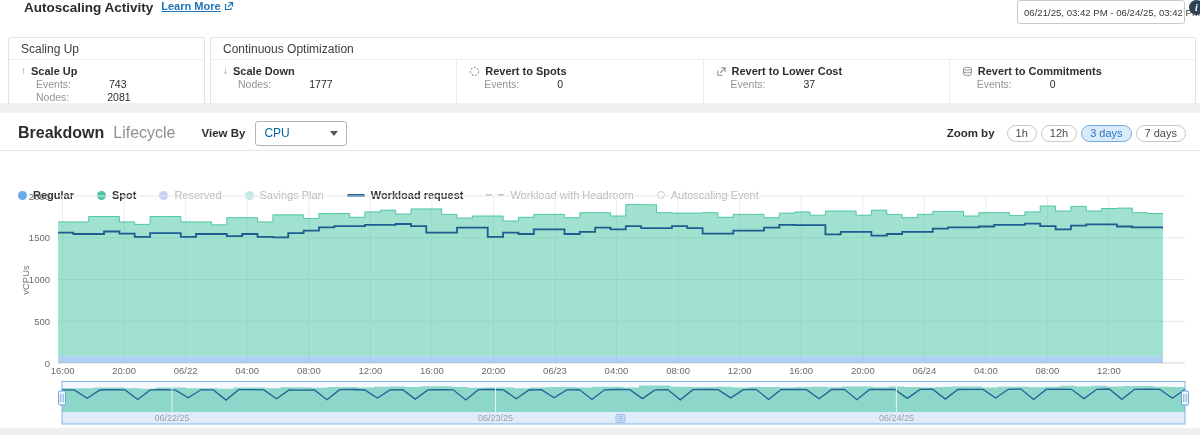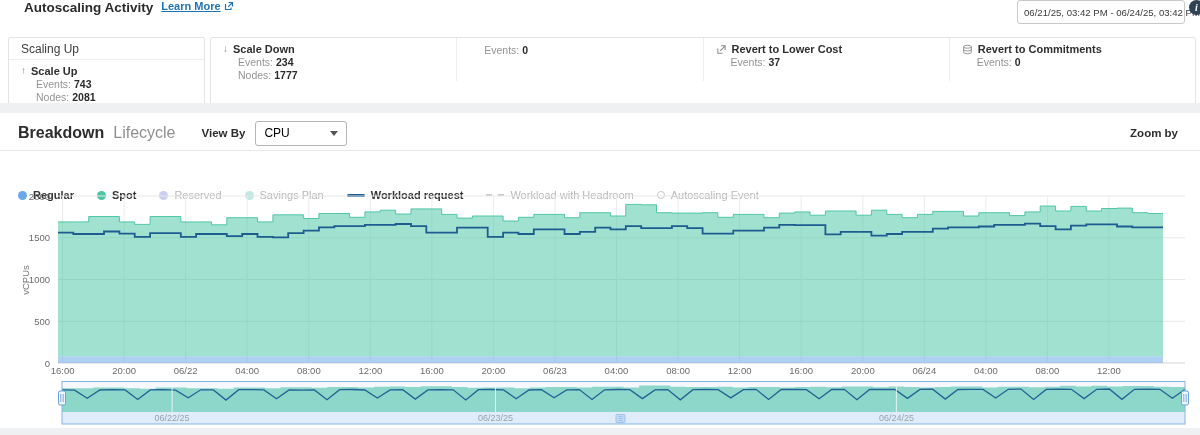--- a/index.html
+++ b/index.html
@@ -29,36 +29,36 @@
     border-bottom:1px solid #ededed; }
   .card-b { display:flex; height:43px; }
   .ci { padding:5px 12px 0; flex:1; }
   .ci + .ci { border-left:1px solid #ededed; }
   .ci-h { display:flex; align-items:center; gap:5px; }
   .cicon { color:#8a8a8a; font-size:10px; line-height:10px; display:flex; align-items:center; }
   .ci-l { font-size:11px; font-weight:bold; color:#2f2f2f; }
   .ci-s { margin-left:15px; margin-top:1px; }
   .st { font-size:10.5px; line-height:13px; }
   .st-l { color:#949494;text-align:right; }
-  .st-v { color:#2b2b2b; font-weight:bold; }
+  .st-v { color:#2b2b2b; font-weight:normal;margin-left:35px; }
 
   .gap1 { position:absolute; top:103px; left:0; width:1200px; height:10px; background:#eff0f1; }
   .gap2 { position:absolute; top:428px; left:0; width:1200px; height:7px; background:#eff0f1; }
 
   
   .panel { position:absolute; top:113px; left:0; width:1200px; height:315px; background:#fff; }
   .ctrl { position:absolute; top:3px; left:0; width:1200px; height:34px;
     display:flex; align-items:center; padding:0 14px 0 18px; }
   .tab { font-size:16px; cursor:pointer; }
   .tab.on { font-weight:bold; color:#2d2d2d; }
   .tab.off { color:#8f8f8f; margin-left:9px; }
   .vb-l { font-size:11.5px; font-weight:bold; color:#2d2d2d; margin-left:26px; }
   .sel { width:92px; height:25px; border:1px solid #b5b5b5; border-radius:3px; margin-left:10px;
     display:flex; align-items:center; padding:0 8px; cursor:pointer; background:#fff; }
-  .sel-v { font-size:12px; color:#000000; flex:1; }
+  .sel-v { font-size:12px; color:#0369a1; flex:1; }
   .chev { width:0; height:0; border-left:4px solid transparent; border-right:4px solid transparent;
     border-top:5px solid #555; }
   .ctrl-sp { flex:1; }
   .zb-l { font-size:11.5px; font-weight:bold; color:#2d2d2d; margin-right:8px; }
   .pill { height:17px; border-radius:9px; border:1px solid #c6c6c6; background:#fff; color:#4a4a4a;
     font-size:11px; padding:0 8px; margin-left:4px; display:flex; align-items:center; cursor:pointer;
     font-family:"Liberation Sans", sans-serif; }
   .pill.on { background:#d9ebfb; border-color:#74a9dd; color:#2f77bd; }
   .hr1 { position:absolute; top:37px; left:0; width:1200px; height:1px; background:#e8e8e8; }
 
@@ -114,34 +114,39 @@
       <div class="ci-s">
         <div class="st">
           <span class="st-l">Events:</span> <span class="st-v">743</span></div>
         <div class="st">
           <span class="st-l">Nodes:</span> <span class="st-v">2081</span></div>
       </div>
     </div>
       </div>
   </div>
   <div class="card card1">
+    <div class="card-h">Continuous Optimization</div>
     <div class="card-b">
     <div class="ci">
       <div class="ci-h">
             <span class="cicon">↓</span>
         <span class="ci-l">Scale Down</span>
           </div>
       <div class="ci-s">
         <div class="st">
-          <span class="st-l">Events:</span> <span class="st-v">234</span></div>
-        <div class="st">
           <span class="st-l">Nodes:</span> <span class="st-v">1777</span></div>
       </div>
     </div>
     <div class="ci">
+      <div class="ci-h">
+            <svg class="cicon" width="11" height="11" viewBox="0 0 12 12">
+      <circle cx="6" cy="6" r="4.4" fill="none" stroke="#8a8a8a" stroke-width="1.1" stroke-dasharray="2.2 1.7"></circle>
+            </svg>
+        <span class="ci-l">Revert to Spots</span>
+          </div>
       <div class="ci-s">
         <div class="st">
           <span class="st-l">Events:</span> <span class="st-v">0</span></div>
       </div>
     </div>
     <div class="ci">
       <div class="ci-h">
             <svg class="cicon" width="11" height="11" viewBox="0 0 12 12">
       <path d="M2 5 V10 H7" fill="none" stroke="#8a8a8a" stroke-width="1.1"></path>
       <path d="M5.5 2 H10 V6.5 M10 2 L4.5 7.5" fill="none" stroke="#8a8a8a" stroke-width="1.1"></path>
@@ -178,20 +183,26 @@
   <div class="ctrl">
     <span class="tab on">Breakdown</span>
     <span class="tab off">Lifecycle</span>
     <span class="vb-l">View By</span>
     <div class="sel">
       <span class="sel-v">CPU</span>
       <span class="chev"></span>
     </div>
     <span class="ctrl-sp"></span>
     <span class="zb-l">Zoom by</span>
+    <span id="zoom-pills" style="display:flex;align-items:center">
+  <button class="pill ">1h</button>
+  <button class="pill ">12h</button>
+  <button class="pill on">3 days</button>
+  <button class="pill ">7 days</button>
+      </span>
   </div>
   <div class="hr1"></div>
   <div class="legend" id="legend">
       <span class="li on">
         <span class="dot" style="background:#69a9ea"></span>
         <span>Regular</span>
       </span>
       <span class="li on">
         <span class="dot" style="background:#49c5a4"></span>
         <span>Spot</span>

